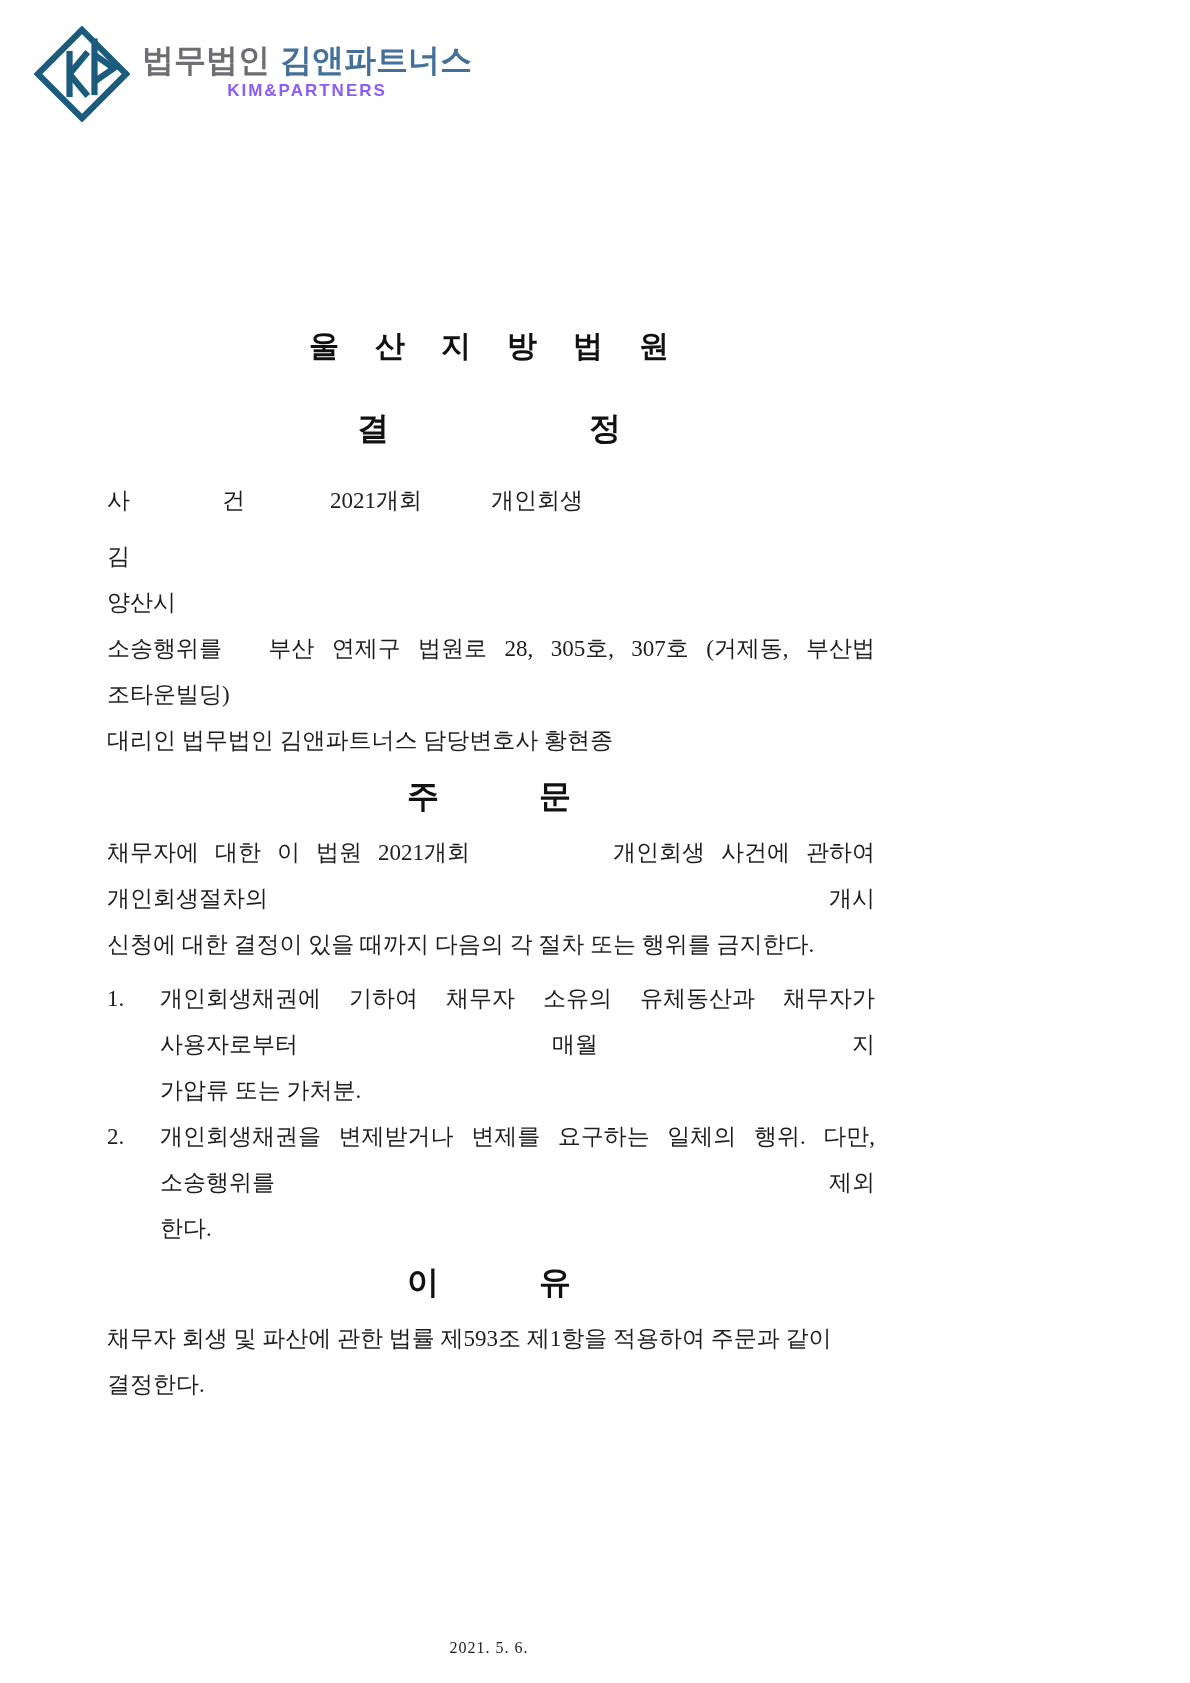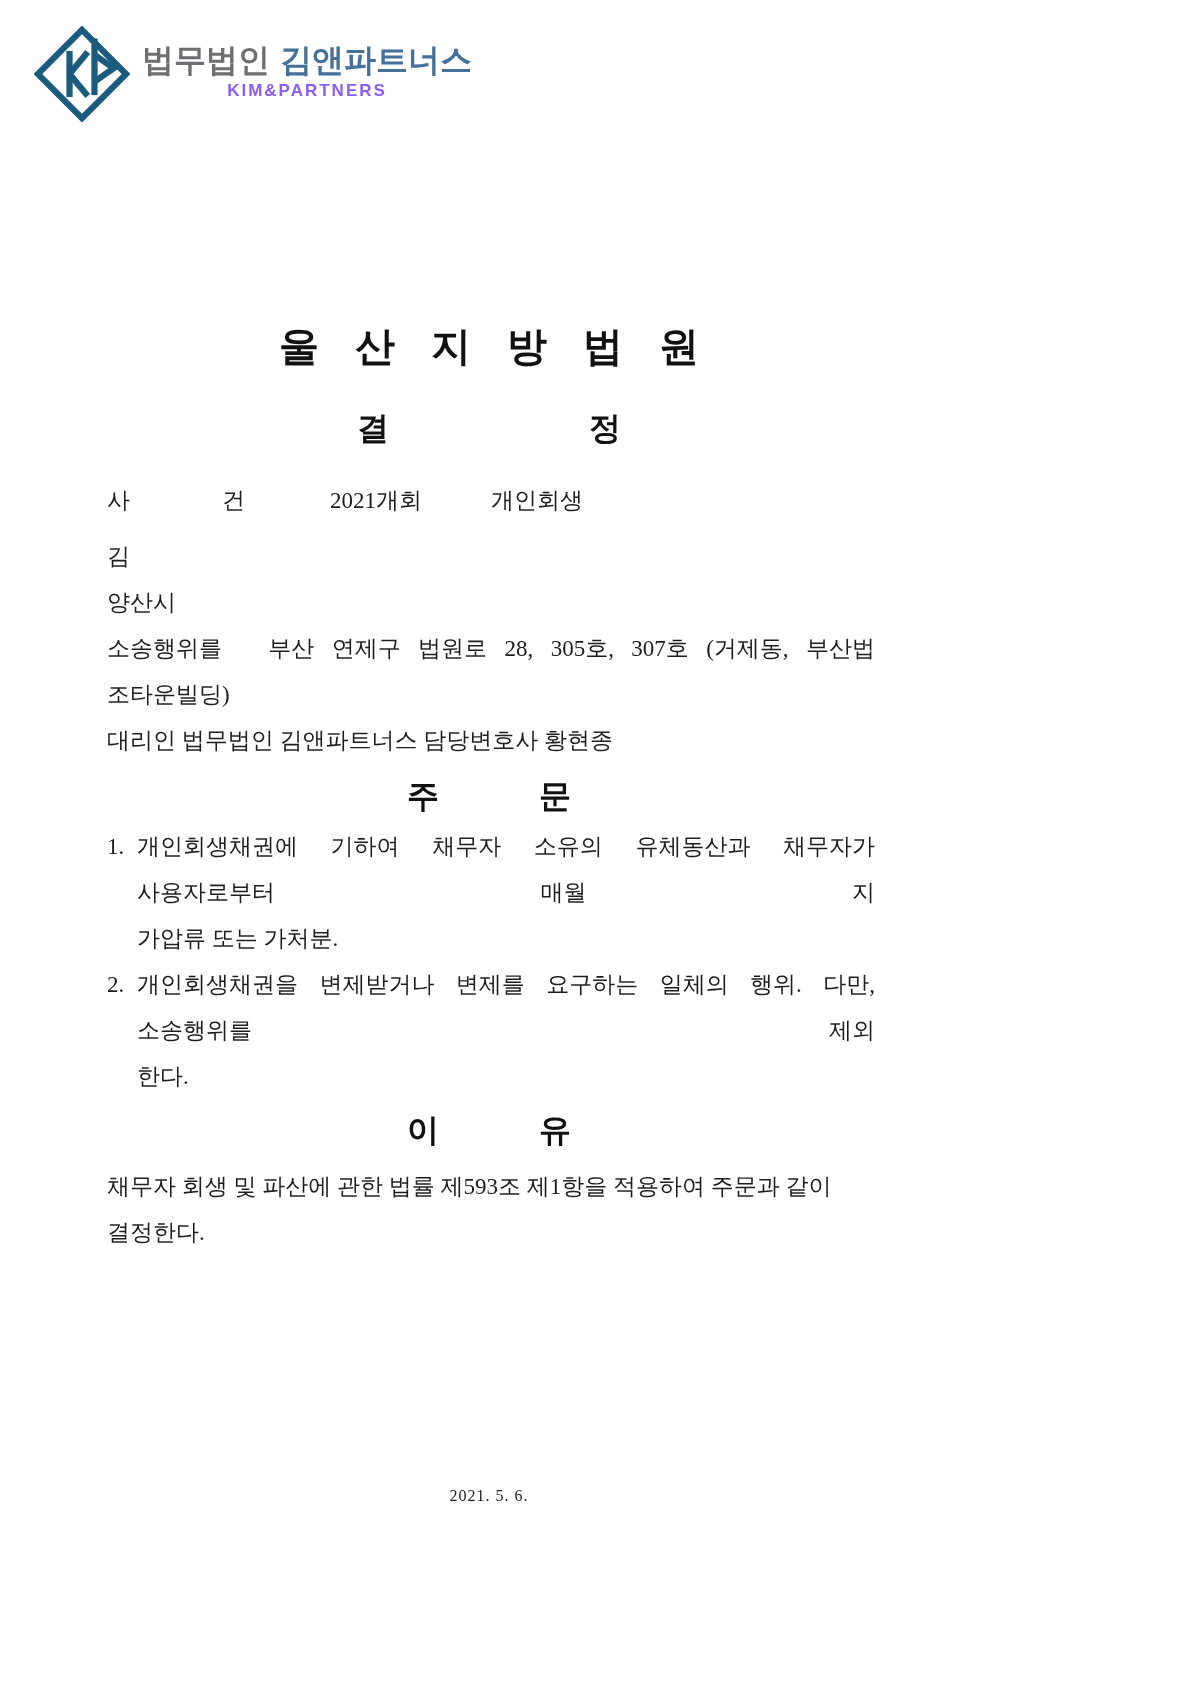--- a/index.html
+++ b/index.html
@@ -26,21 +26,21 @@
     font-family:"Liberation Sans", sans-serif;
     font-weight:bold; font-size:17px; letter-spacing:2px;
     text-align:center; margin-top:3px;
   }
 
   
   .court-title {
     margin:200px 0 0 0;
     text-align:center;
     font-family:"Liberation Sans", sans-serif;
-    font-weight:bold; font-size:40px; line-height:40px;
+    font-weight:bold; font-size:30px; line-height:40px;
     letter-spacing:36px; padding-left:36px;
     color:#111;
   }
   .sec-heading {
     display:flex; justify-content:center;
     font-family:"Liberation Sans", sans-serif;
     font-weight:bold; font-size:32px; line-height:40px;
     color:#111;
   }
   .sec-heading.doc-type { margin-top:42px; gap:200px; }
@@ -53,21 +53,21 @@
   .row-label { width:223px; flex:0 0 auto; line-height:46px; white-space:nowrap; }
   .row-value { flex:1 1 auto; line-height:46px; }
   .row-debtor { margin-top:10px; }
   .vline { line-height:46px; }
 
   
   .para { margin:14px 103px 0 107px; font-size:23px; }
   .olist { margin:8px 103px 0 107px; font-size:23px; }
   .oitem { display:flex; align-items:flex-start; }
   .ono { width:30px; flex:0 0 auto; line-height:46px; }
-  .obody { flex:1 1 auto; }
+  .obody { flex:1 1 auto;margin-left:23px; }
 
   .tline {
     line-height:46px;
     word-break:keep-all;
   }
   .tline--fill {
     text-align:justify;
     text-align-last:justify;
     text-justify:inter-word;
   }
@@ -126,20 +126,24 @@
         <div class="vline">대리인 법무법인 김앤파트너스 담당변호사 황현종</div>
       </div>
     </div>
   </section>
 
   <div class="sec-heading order-heading">
     <span>주</span>
     <span>문</span>
   </div>
 
+  <section class="para">
+      <div class="tline tline--fill">채무자에 대한 이 법원 2021개회　　　　개인회생 사건에 관하여 개인회생절차의 개시</div>
+      <div class="tline">신청에 대한 결정이 있을 때까지 다음의 각 절차 또는 행위를 금지한다.</div>
+    </section>
 
   <section class="olist">
     <div class="oitem">
       <div class="ono">1.</div>
       <div class="obody">
           <div class="tline tline--fill">개인회생채권에 기하여 채무자 소유의 유체동산과 채무자가 사용자로부터 매월 지</div>
           <div class="tline">가압류 또는 가처분.</div>
         </div>
     </div>
     <div class="oitem">

